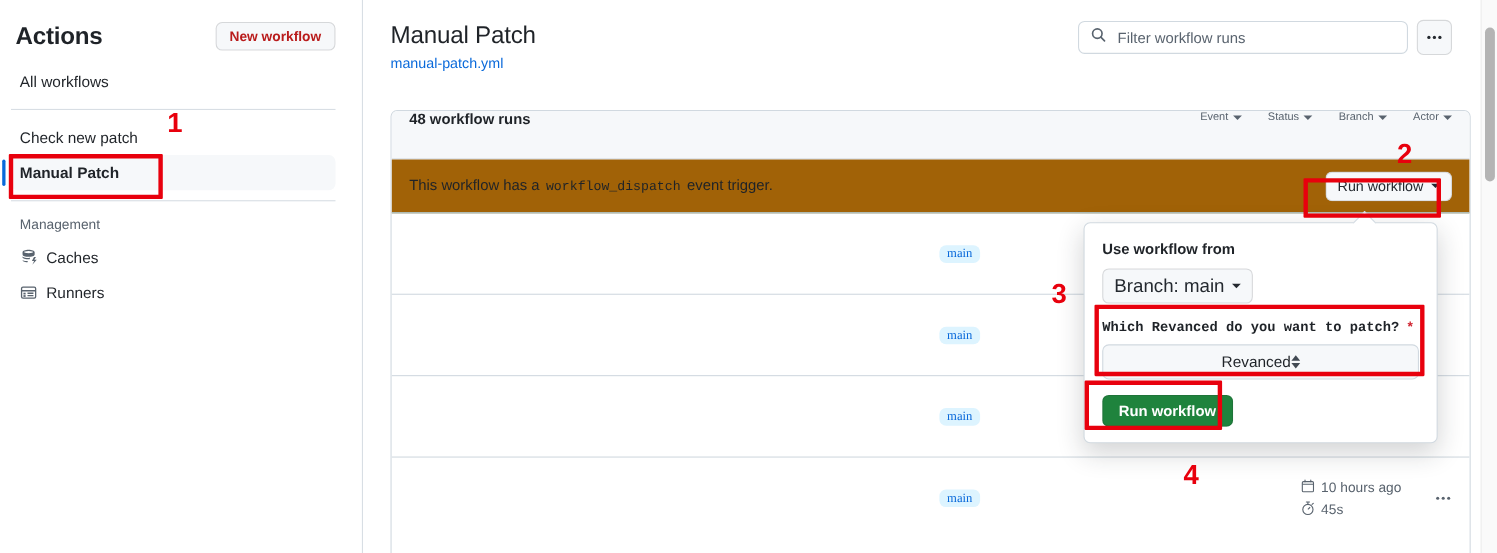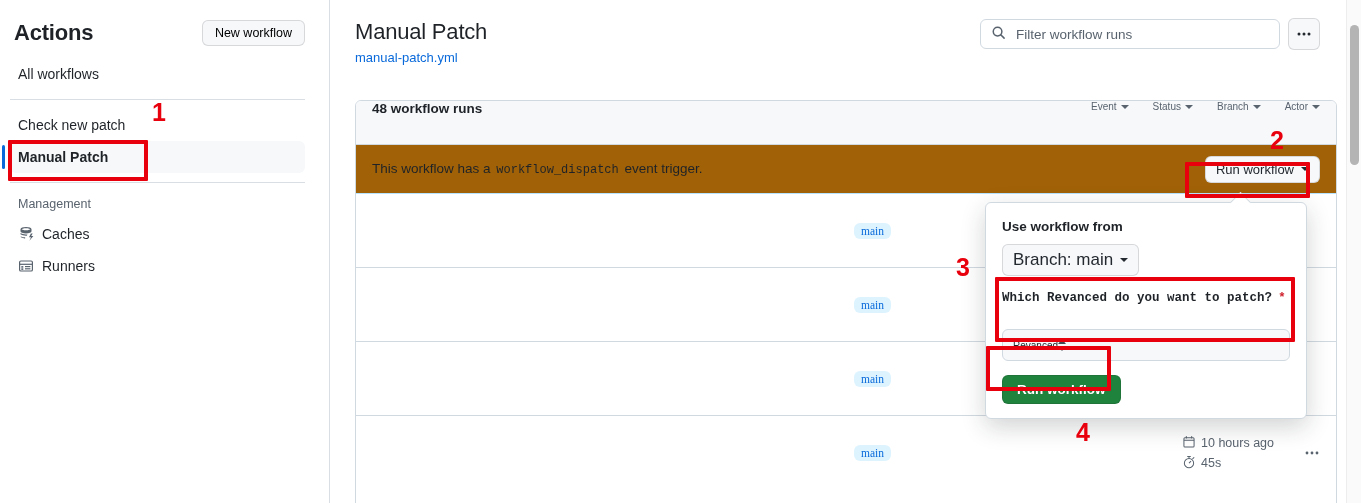--- a/index.html
+++ b/index.html
@@ -46,28 +46,29 @@
     padding: 20px 24px 0 14px;
   }
   .sidebar-title {
     font-size: 22px;
     font-weight: 700;
     color: #1f2328;
     letter-spacing: -0.2px;
   }
   .new-workflow-btn {
     font-size: 12.5px;
-    color: #000000;
+    color: #b91c1c;
     background: #f6f8fa;
     border: 1px solid rgba(31,35,40,0.15);
     border-radius: 6px;
     padding: 5px 12px;
     cursor: pointer;
     white-space: nowrap;
     font-family: "Liberation Sans", sans-serif;
+    font-weight: bold;
   }
   .nav-list { margin-top: 12px; }
   .nav-item {
     display: flex;
     align-items: center;
     gap: 8px;
     height: 32px;
     margin: 0 24px 0 10px;
     padding: 0 8px;
     border-radius: 6px;
@@ -348,32 +349,32 @@
   }
   .input-label {
     margin-top: 14px;
     font-family: "Liberation Mono", monospace;
     font-size: 12.5px;
     font-weight: 700;
     color: #1f2328;
   }
   .req-star { color: #cf222e; font-family: "Liberation Sans", sans-serif; }
   .rw-select {
-    margin-top: 24px;
+    margin-top: 8px;
     width: 100%;
     box-sizing: border-box;
     height: 32px;
     border: 1px solid #d1d9e0;
     border-radius: 6px;
     background: #f6f8fa;
     display: flex;
     align-items: center;
-    justify-content: flex-start;
+    justify-content: center;
     padding: 0 10px;
-    font-size: 10px;
+    font-size: 14px;
     color: #1f2328;
     cursor: pointer;
   }
   .updown {
     display: flex;
     flex-direction: column;
     gap: 2px;
     color: #424a53;
     line-height: 0;
   }

